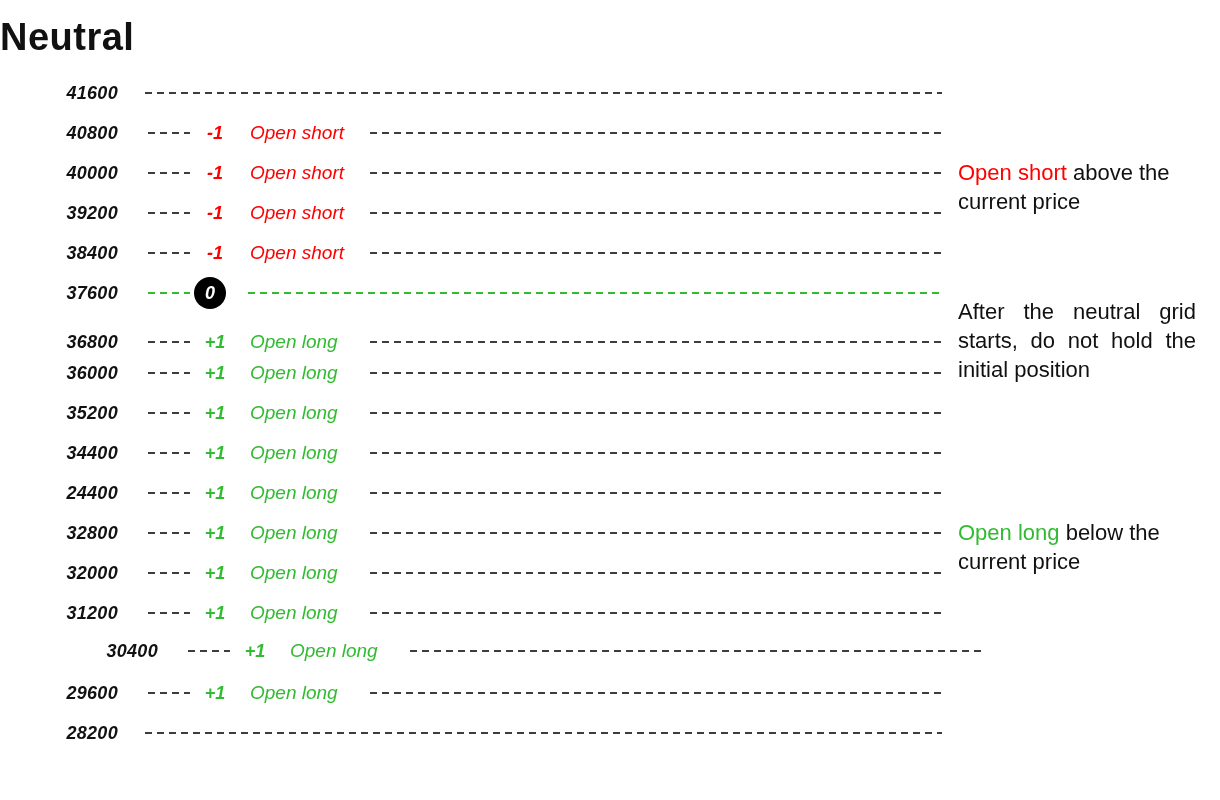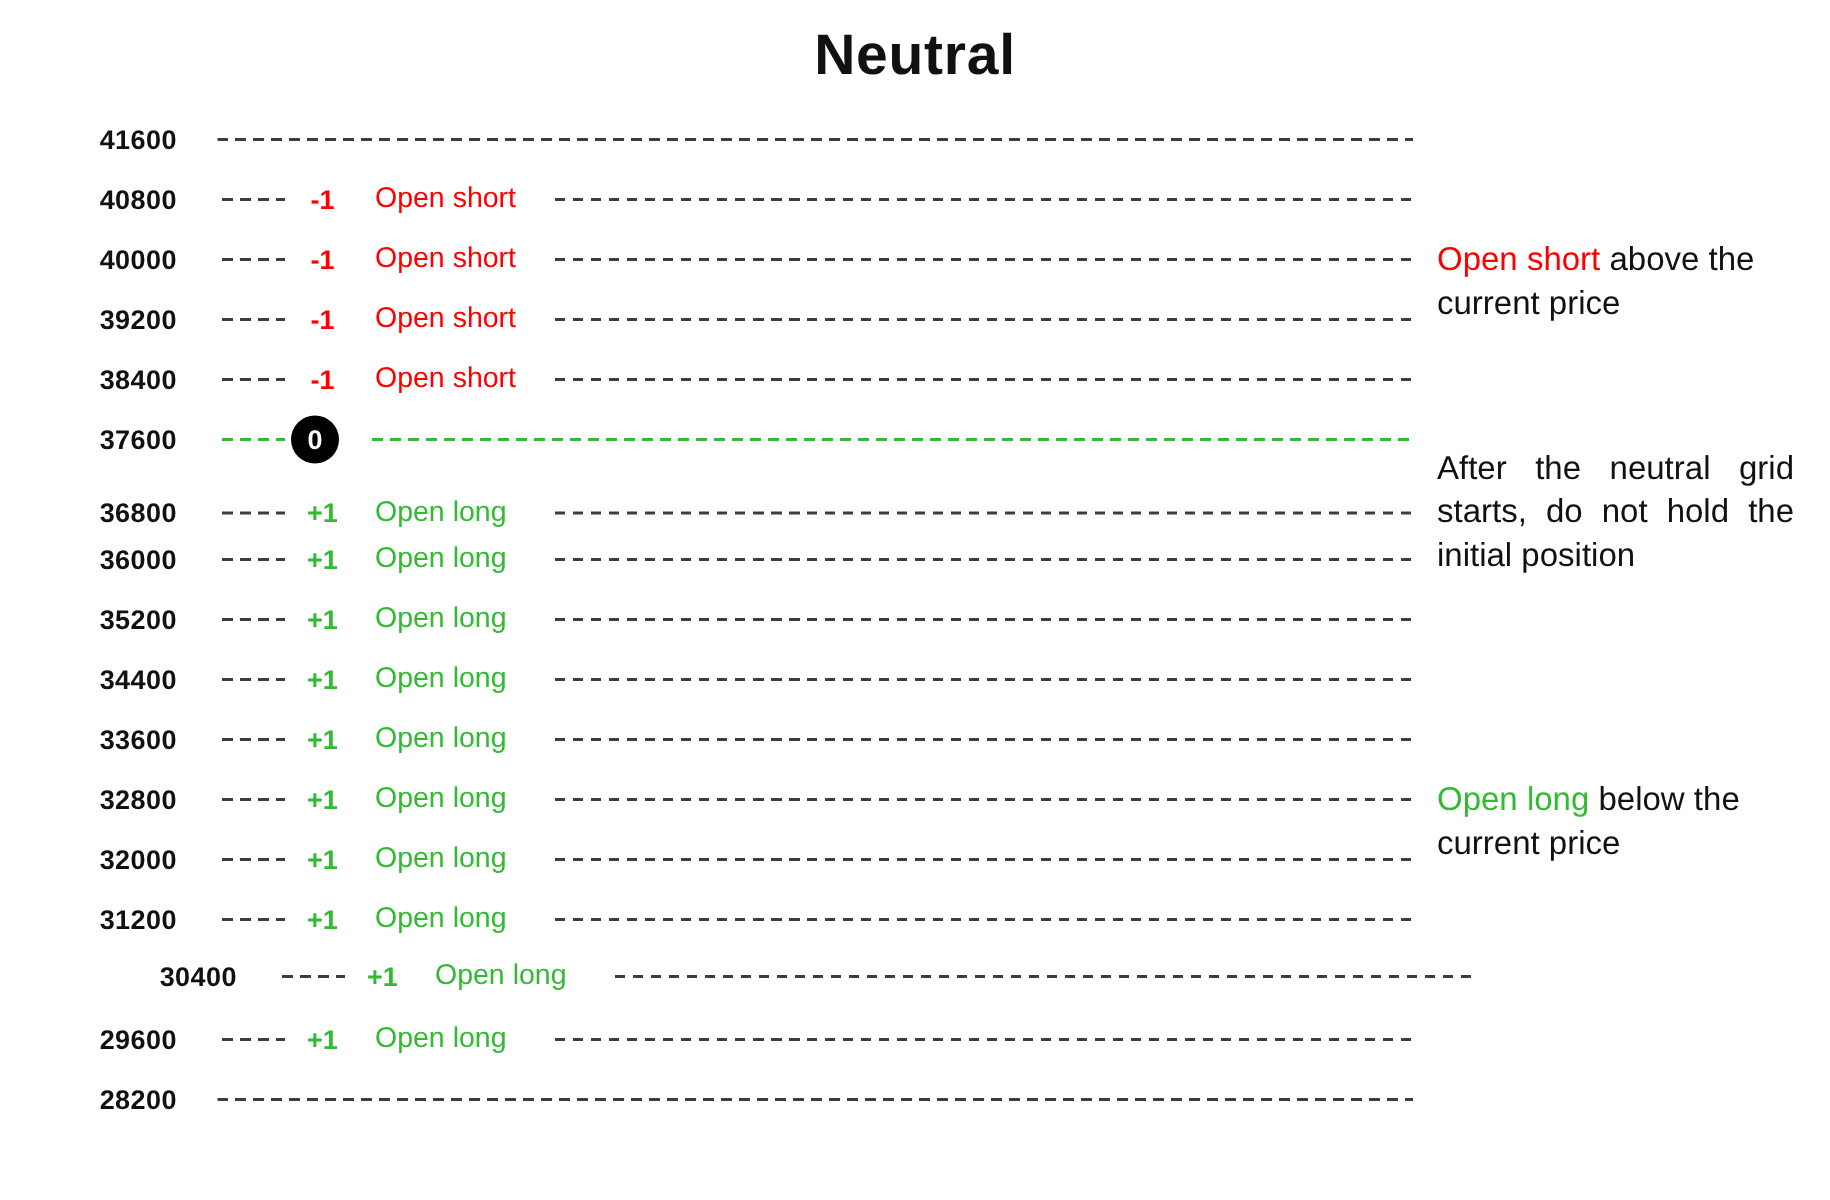--- a/index.html
+++ b/index.html
@@ -3,23 +3,23 @@
 <meta charset="utf-8">
 <style>
   * { margin:0; padding:0; box-sizing:border-box; }
   html,body { background:#fff; }
   body {
     width:1220px; height:800px; position:relative; overflow:hidden;
     font-family:"Liberation Sans", sans-serif; color:#111;
   }
   .title {
     position:absolute; top:16px; left:0; width:100%;
-    text-align:center; font-size:38px; font-weight:600; letter-spacing:.5px;
+    text-align:left; font-size:38px; font-weight:600; letter-spacing:.5px;
   }
-  .row { position:absolute; left:0; width:980px; height:40px; }
+  .row { position:absolute; left:0; width:980px; height:40px;font-style:italic; }
   .price {
     position:absolute; left:36px; width:82px; text-align:right;
     font-size:18px; font-weight:700; line-height:40px; letter-spacing:.3px;
   }
   .dash {
     position:absolute; top:19px; height:2px;
     background-image:repeating-linear-gradient(90deg, currentColor 0 7px, transparent 7px 12px);
   }
   .gray  { color:var(--line); }
   .green { color:var(--green); }
@@ -110,21 +110,21 @@
       <div class="dash line offset gray"></div>
     </div>
     <div class="row" style="top: 433px;">
       <div class="price">34400</div>
       <div class="dash stub gray"></div>
       <div class="signal green">+1</div>
       <div class="action green">Open long</div>
       <div class="dash line offset gray"></div>
     </div>
     <div class="row" style="top: 473px;">
-      <div class="price">33600</div>
+      <div class="price">24400</div>
       <div class="dash stub gray"></div>
       <div class="signal green">+1</div>
       <div class="action green">Open long</div>
       <div class="dash line offset gray"></div>
     </div>
     <div class="row" style="top: 513px; padding-left: 36px;">
       <div class="price">32800</div>
       <div class="dash stub gray"></div>
       <div class="signal green">+1</div>
       <div class="action green">Open long</div>

